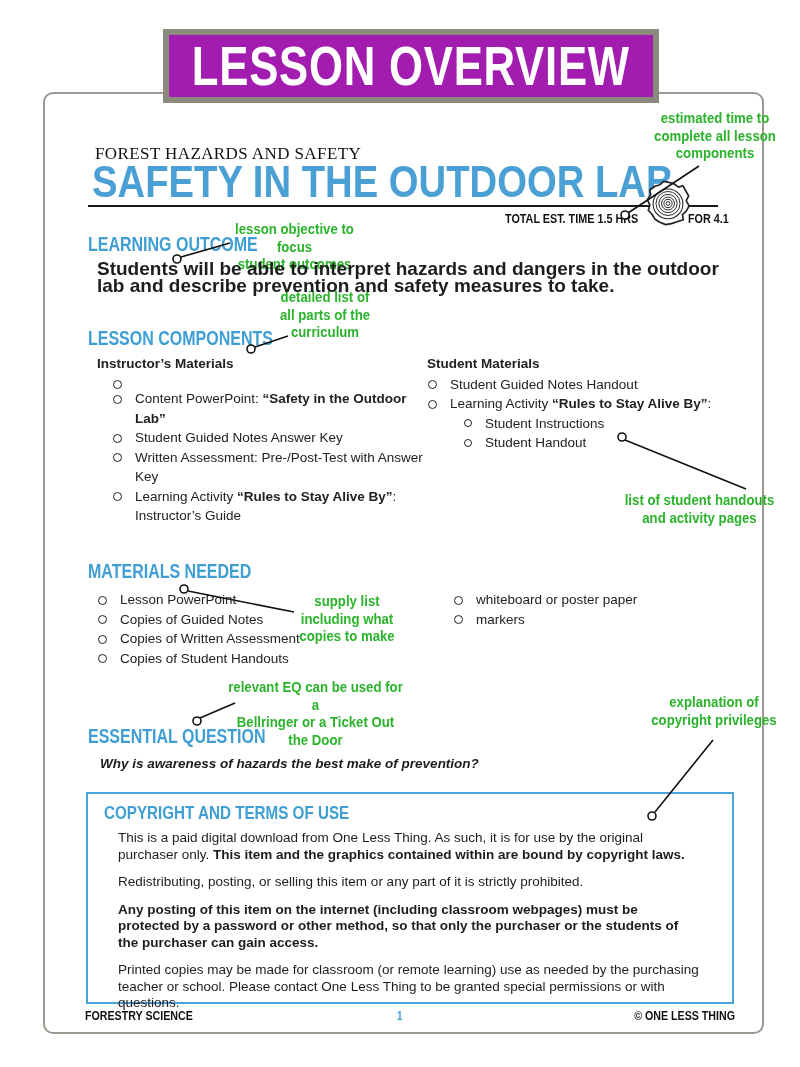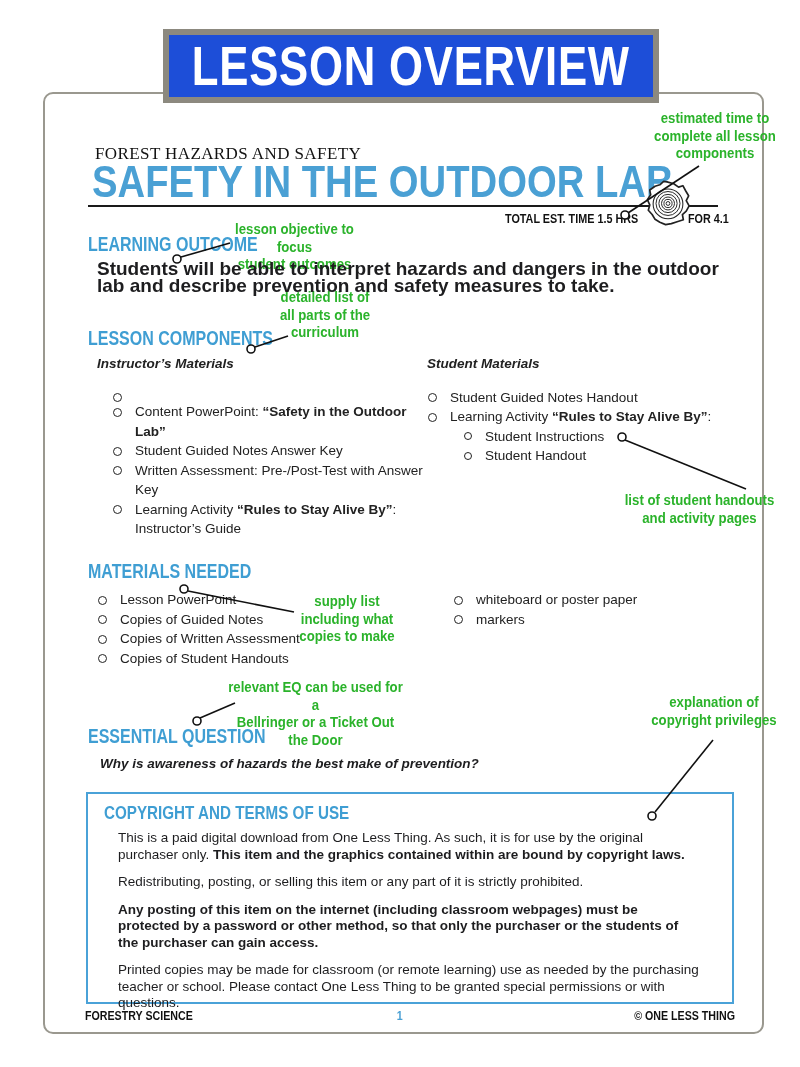--- a/index.html
+++ b/index.html
@@ -1,39 +1,39 @@
 <!DOCTYPE html>
 <html><head>
 <meta charset="utf-8">
 <style>
   html,body{margin:0;padding:0;background:#fff;}
   .canvas{position:relative;width:800px;height:1067px;background:#ffffff;
     font-family:"Liberation Sans",sans-serif;color:#1d1d1f;overflow:hidden;}
   .sheet{position:absolute;left:43px;top:92px;width:717px;height:938px;
     background:#fff;border:2px solid #9a988f;border-radius:10px;}
   .banner{position:absolute;left:163px;top:29px;width:484px;height:62px;
-    background:#1d4ed8;border:6px solid #8c897f;display:flex;align-items:center;justify-content:center;z-index:5;}
+    background:#a21caf;border:6px solid #8c897f;display:flex;align-items:center;justify-content:center;z-index:5;}
   .banner-text{color:#fff;font-weight:700;font-size:56px;line-height:62px;white-space:nowrap;
     display:inline-block;transform:scaleX(0.78);transform-origin:center;letter-spacing:1px;}
   .cond{display:inline-block;transform:scaleX(0.82);transform-origin:left center;white-space:nowrap;}
   .eyebrow{position:absolute;left:95px;top:144px;font-family:"Liberation Serif",serif;
     font-size:17px;letter-spacing:0.4px;color:#111;}
   .doc-title{position:absolute;left:92px;top:160px;font-size:45px;font-weight:700;color:#4aa0d4;line-height:44px;}
   .doc-title .cond{transform:scaleX(0.85);}
   .rule{position:absolute;left:88px;top:205px;width:630px;height:2px;background:#1a1a1a;z-index:1;}
   .est-label{position:absolute;top:211px;font-size:13.5px;font-weight:700;color:#111;}
   .est-label .cond{transform:scaleX(0.8);}
   .section-head{position:absolute;font-size:20px;font-weight:700;color:#3f9ed3;line-height:22px;}
   .section-head .cond{transform:scaleX(0.8);}
   .annotation{position:absolute;color:#2bb32b;font-weight:700;font-size:15px;line-height:17.5px;
     text-align:center;white-space:pre-line;transform:scaleX(0.88);transform-origin:center top;}
   .lo-body{position:absolute;left:97px;top:261px;width:645px;font-size:19px;font-weight:700;
     line-height:16.5px;color:#1d1d1f;}
   .col{position:absolute;font-size:13.5px;line-height:19.5px;color:#222;}
-  .col-title{font-weight:700;margin-bottom:14px;font-style:italic;}
+  .col-title{font-weight:700;margin-bottom:1px;}
   .li{display:flex;gap:13px;padding-left:16px;}
   .li.sub{padding-left:52px;}
   .li.sub .bullet{width:6px;height:6px;border-width:1.4px;}
   .bullet{flex:0 0 auto;width:7px;height:7px;border:1.6px solid #222;border-radius:50%;margin-top:5.5px;background:#fff;}
   .eq-text{position:absolute;left:100px;top:756px;font-size:13.5px;font-style:italic;font-weight:700;color:#1d1d1f;}
   .cbox{position:absolute;left:86px;top:792px;width:644px;height:208px;border:2.5px solid #4aa2d8;background:#fff;}
   .cbox-head{position:absolute;left:16px;top:8px;font-size:19px;font-weight:700;color:#3f9ed3;}
   .cbox-head .cond{transform:scaleX(0.8);}
   .cbox-body{position:absolute;left:30px;top:36px;width:590px;font-size:13.5px;line-height:16.5px;color:#1d1d1f;}
   .cbox-body p{margin:0 8px 11px 0;}

